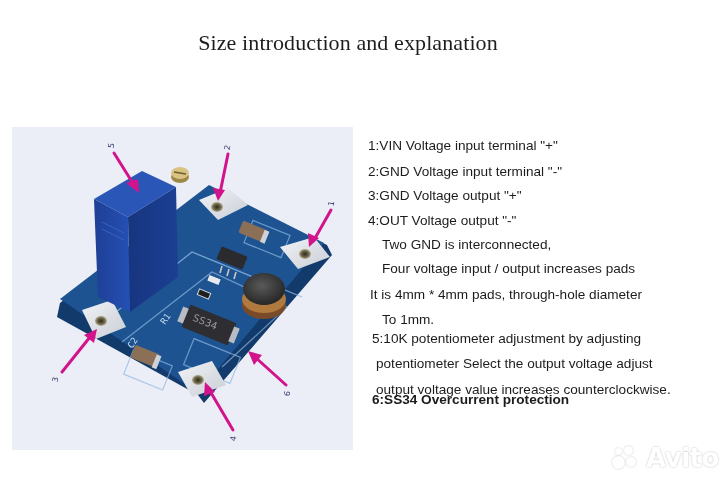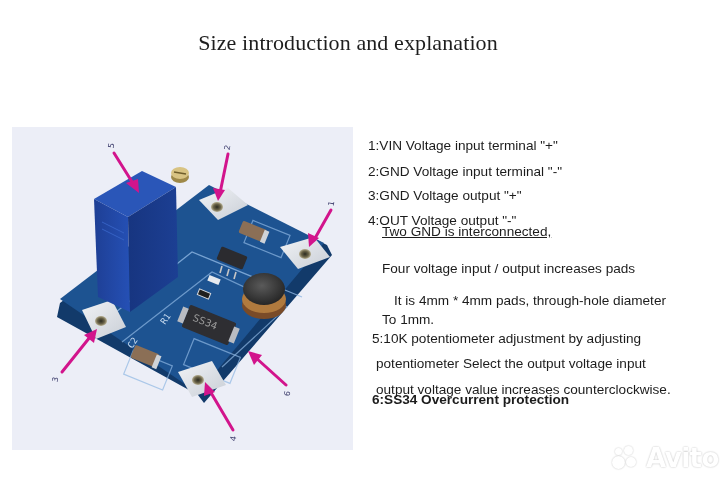--- a/index.html
+++ b/index.html
@@ -227,26 +227,26 @@
       <text x="272" y="269" transform="rotate(-80 275 266)">6</text>
     </g>
   </svg>
 </div>
 
 <div class="spec-list">
   <div class="spec-line" style="left:0px; top:0px;">1:VIN  Voltage input terminal "+"</div>
   <div class="spec-line" style="left:0px; top:26px;">2:GND  Voltage input terminal "-"</div>
   <div class="spec-line" style="left:0px; top:50px;">3:GND Voltage output "+"</div>
   <div class="spec-line" style="left:0px; top:75px;">4:OUT  Voltage output "-"</div>
-  <div class="spec-line" style="left:14px; top:86px;text-decoration:underline;">Two GND is interconnected,</div>
+  <div class="spec-line" style="left:14px; top:99px;">Two GND is interconnected,</div>
   <div class="spec-line" style="left:14px; top:123px;">Four voltage input / output increases pads</div>
-  <div class="spec-line" style="left:26px; top:149px;margin-top:6px;">It is 4mm * 4mm pads, through-hole diameter</div>
+  <div class="spec-line" style="left:2px; top:149px;">It is 4mm * 4mm pads, through-hole diameter</div>
   <div class="spec-line" style="left:14px; top:174px;">To 1mm.</div>
   <div class="spec-line" style="left:4px; top:193px;">5:10K potentiometer adjustment by adjusting</div>
-  <div class="spec-line" style="left:8px; top:218px;">potentiometer Select the output voltage input</div>
+  <div class="spec-line" style="left:8px; top:218px;">potentiometer Select the output voltage adjust</div>
   <div class="spec-line" style="left:8px; top:244px;">output voltage value increases counterclockwise.</div>
   <div class="spec-line" style="left:4px; top:254px;font-weight:bold;">6:SS34 Overcurrent protection</div>
 </div>
 
 <div class="watermark">
   <div class="dots">
     <div class="dot" style="left:0px; top:10px; width:13px; height:13px;"></div>
     <div class="dot" style="left:12px; top:0px; width:9px; height:9px;"></div>
     <div class="dot" style="left:14px; top:11px; width:10px; height:10px;"></div>
     <div class="dot" style="left:3px; top:2px; width:7px; height:7px;"></div>

